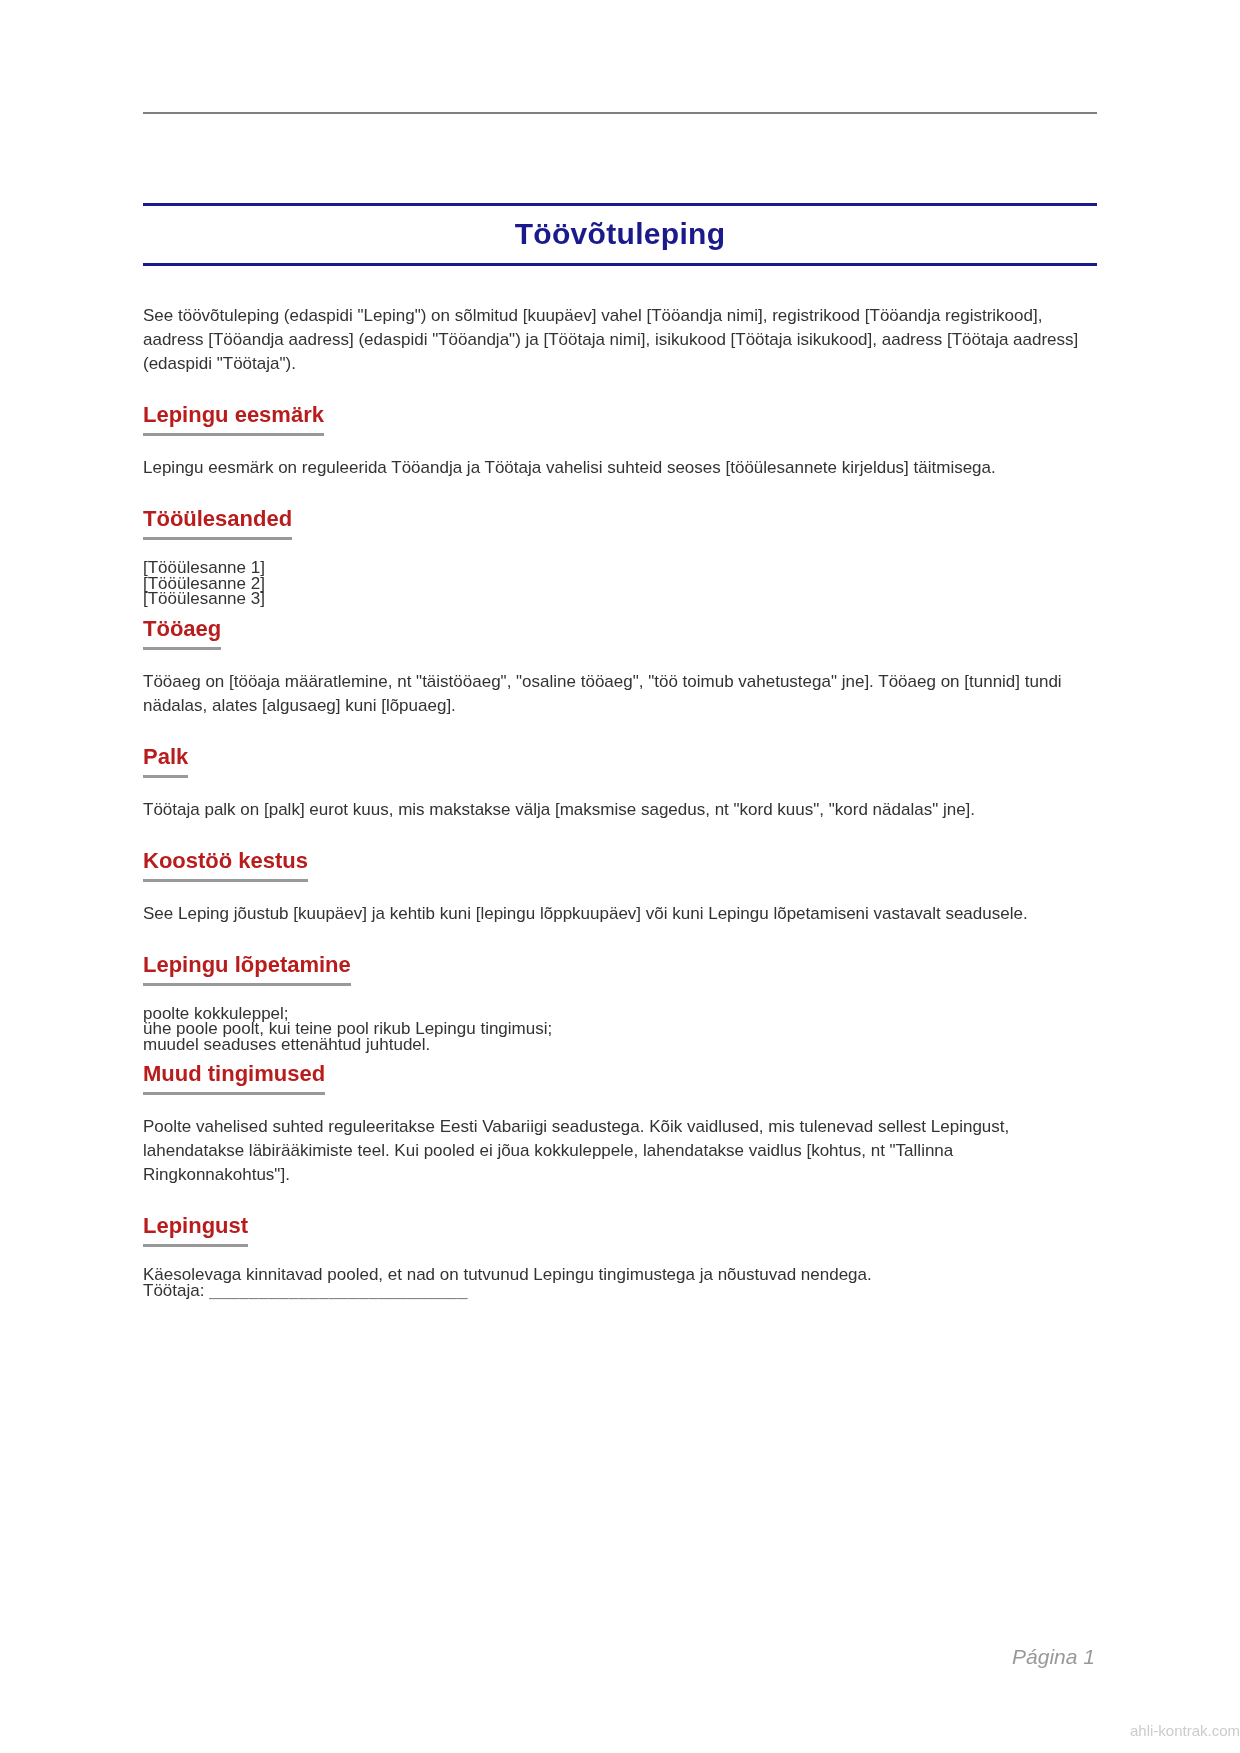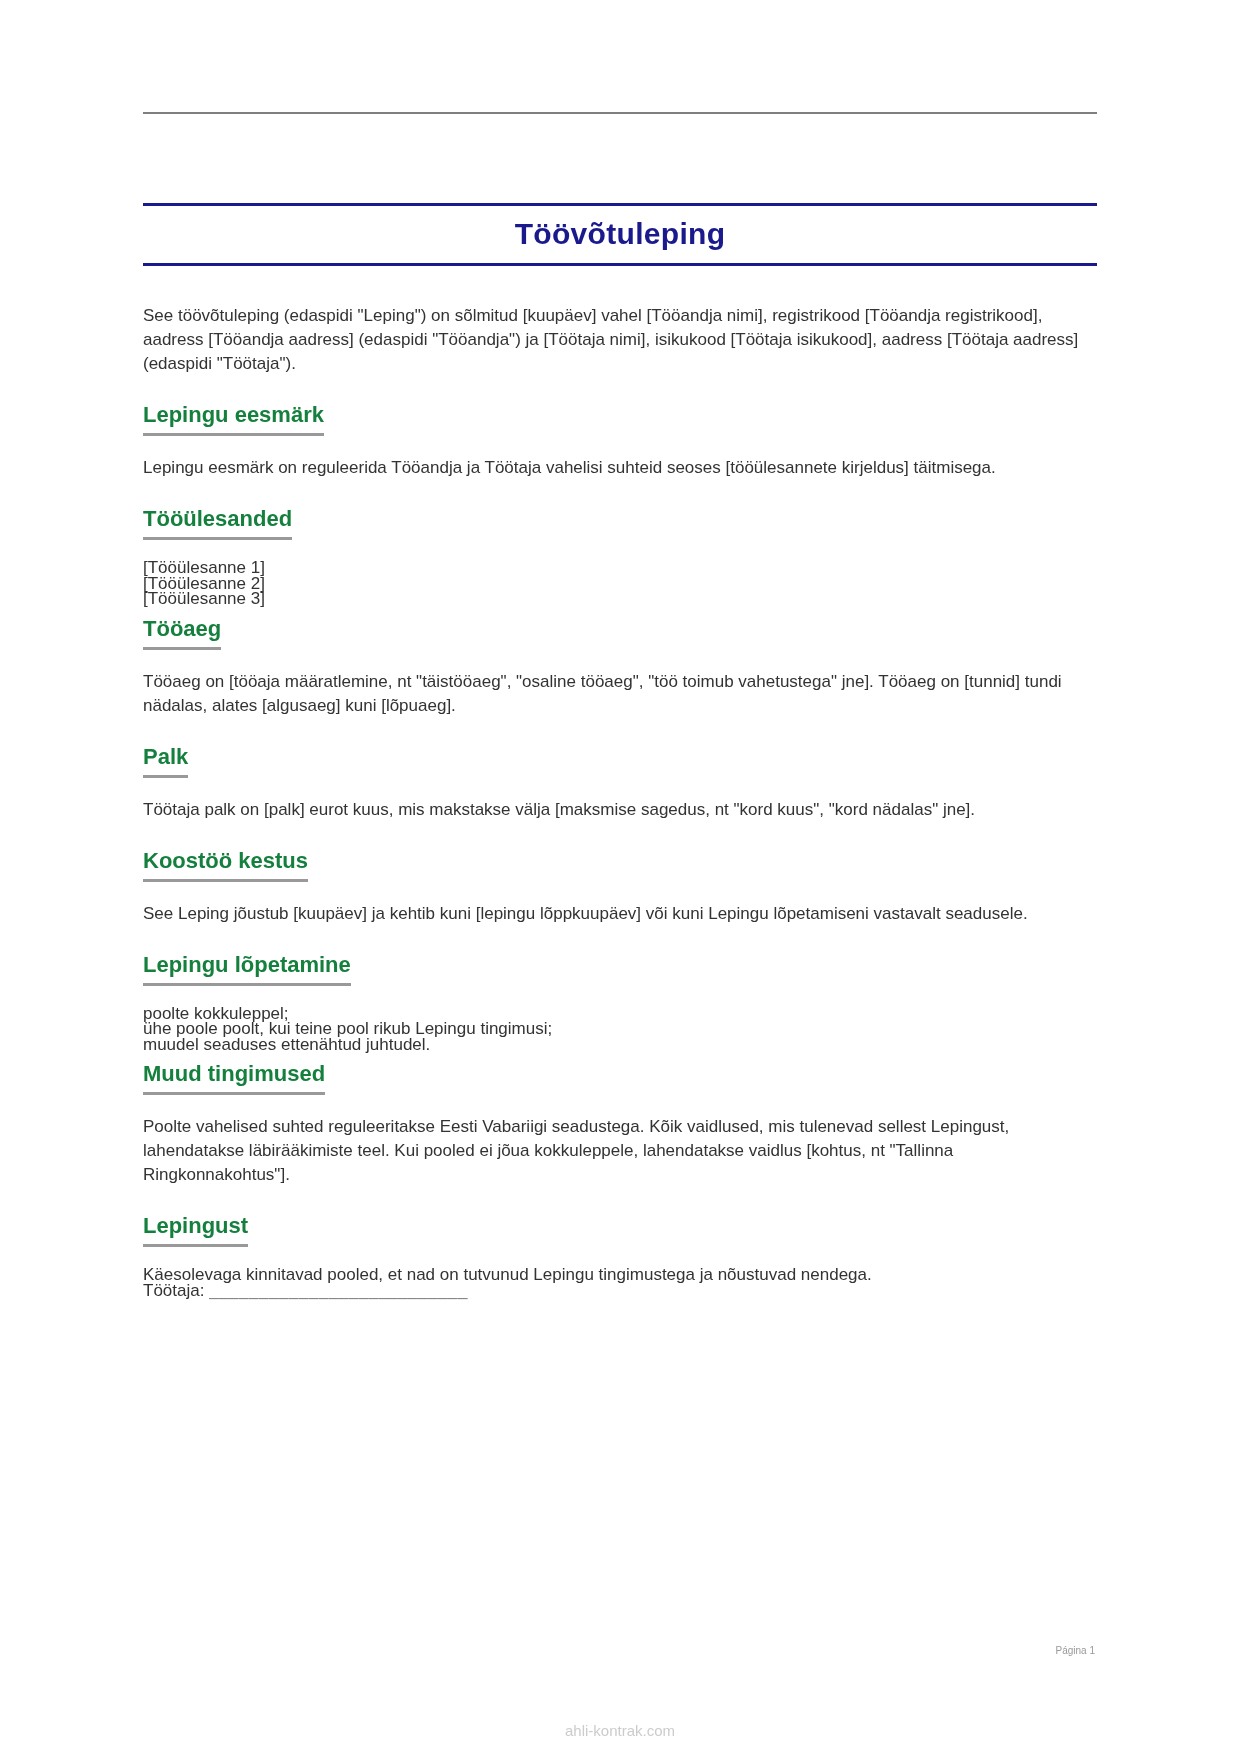--- a/index.html
+++ b/index.html
@@ -39,47 +39,48 @@
     font-size: 17px;
     line-height: 24px;
     color: #333333;
   }
   p.intro { margin-top: 38px; }
   h2.sec {
     margin: 26px 0 0 0;
     font-size: 22px;
     line-height: 25px;
     font-weight: bold;
-    color: #15803d;
+    color: #b91c1c;
     width: fit-content;
     padding-bottom: 6px;
     border-bottom: 3px solid #999999;
   }
   .tight {
     margin: 20px 0 0 0;
     font-size: 17px;
     line-height: 15.5px;
     color: #333333;
   }
   .tight .tline { white-space: nowrap; }
   .tight + h2.sec { margin-top: 9px; }
   .sig-line { color: #808080; letter-spacing: 0.5px; }
   .footer-page {
     position: absolute;
     top: 1645px;
     right: 145px;
-    font-size: 10px;
+    font-size: 21px;
     color: #999999;
+    font-style: italic;
   }
   .footer-site {
     position: absolute;
     top: 1722px;
     left: 0;
     width: 100%;
-    text-align: center;
+    text-align: right;
     font-size: 15px;
     color: #cccccc;
   }
 </style>
 </head>
 <body>
 
 <div class="page">
   <div class="top-rule"></div>
 

